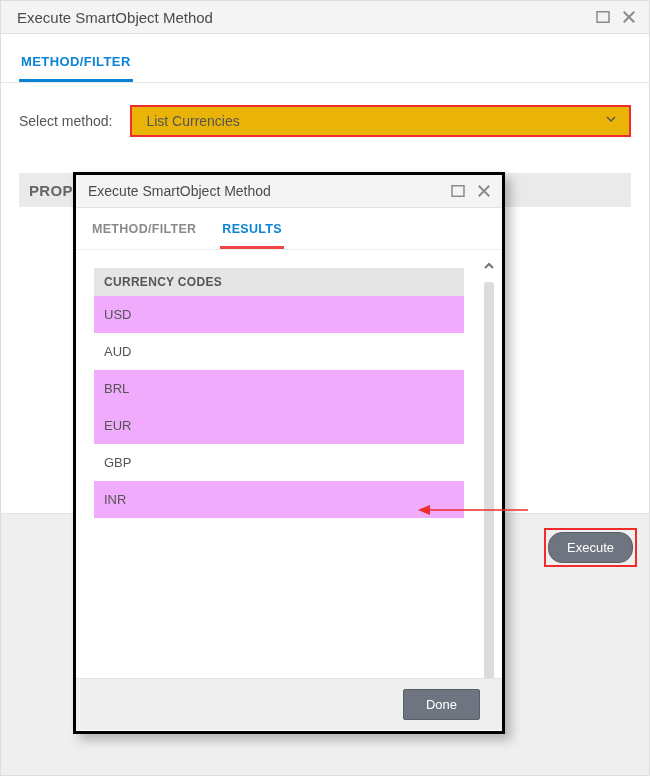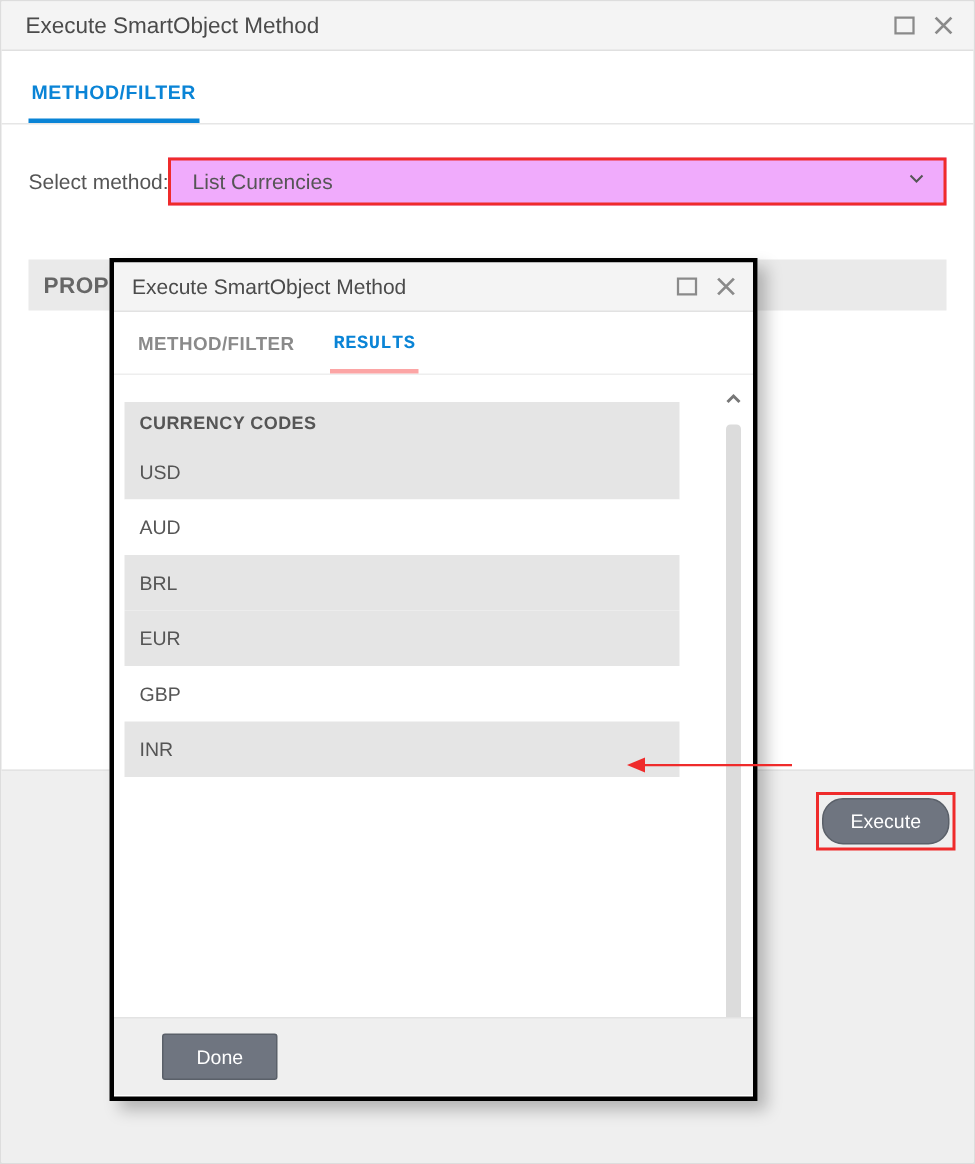--- a/index.html
+++ b/index.html
@@ -61,36 +61,37 @@
     cursor: pointer;
   }
   .outer-tab.active {
     color: #0a84d6;
     border-bottom: 3px solid #0a84d6;
   }
 
   .method-row {
     display: flex;
     align-items: center;
+    gap: 18px;
     padding: 22px 18px 18px 18px;
   }
   .method-label {
     font-size: 14px;
     color: #555;
     white-space: nowrap;
   }
   .method-select {
     flex: 1;
     border: 2px solid #ef2b2b;
     height: 32px;
     display: flex;
     align-items: center;
     justify-content: space-between;
     padding: 0 10px 0 14px;
-    background: #f0abfc;
+    background: #eab308;
     cursor: pointer;
   }
   .method-select-text {
     color: #555;
     font-size: 14px;
   }
   .chev svg { width: 16px; height: 16px; color: #555; }
 
   .prop-bar {
     margin: 18px 18px 0 18px;
@@ -170,47 +171,46 @@
   .inner-tab {
     padding: 4px 2px 10px 2px;
     font-size: 12.5px;
     font-weight: 700;
     letter-spacing: 0.3px;
     color: #8a8a8a;
     cursor: pointer;
   }
   .inner-tab.active {
     color: #0a84d6;
-    border-bottom: 3px solid #fca5a5;
-    font-family: Liberation Mono, monospace;
+    border-bottom: 3px solid #ef4444;
   }
 
   .results-area {
     flex: 1;
     position: relative;
-    padding: 18px 20px 0 7px;
+    padding: 18px 20px 0 18px;
     overflow: hidden;
   }
   .results-col {
     width: 370px;
   }
   .col-header {
     background: #e5e5e5;
     font-size: 12px;
     font-weight: 700;
     color: #555;
     padding: 7px 10px;
     letter-spacing: 0.3px;
   }
   .row {
     font-size: 13px;
     color: #555;
     padding: 11px 10px;
   }
-  .row.odd { background: #e5e5e5; }
+  .row.odd { background: #f0abfc; }
   .row.even { background: #fff; }
 
   .vscroll {
     position: absolute;
     right: 4px;
     top: 8px;
     width: 18px;
     height: 460px;
     display: flex;
     flex-direction: column;
@@ -223,23 +223,23 @@
     width: 10px;
     background: #dcdcdc;
     margin: 4px 0;
     border-radius: 3px;
   }
   .vscroll svg { width: 16px; height: 16px; }
 
   .inner-footer {
     background: #efefef;
     border-top: 1px solid #e3e3e3;
-    padding: 10px 32px;
-    display: flex;
-    justify-content: flex-start;
+    padding: 10px 22px;
+    display: flex;
+    justify-content: flex-end;
   }
   .done-btn {
     background: #6f7580;
     color: #fff;
     border: 1px solid #5a6069;
     font-size: 13px;
     padding: 7px 22px;
     cursor: pointer;
     border-radius: 2px;
   }

